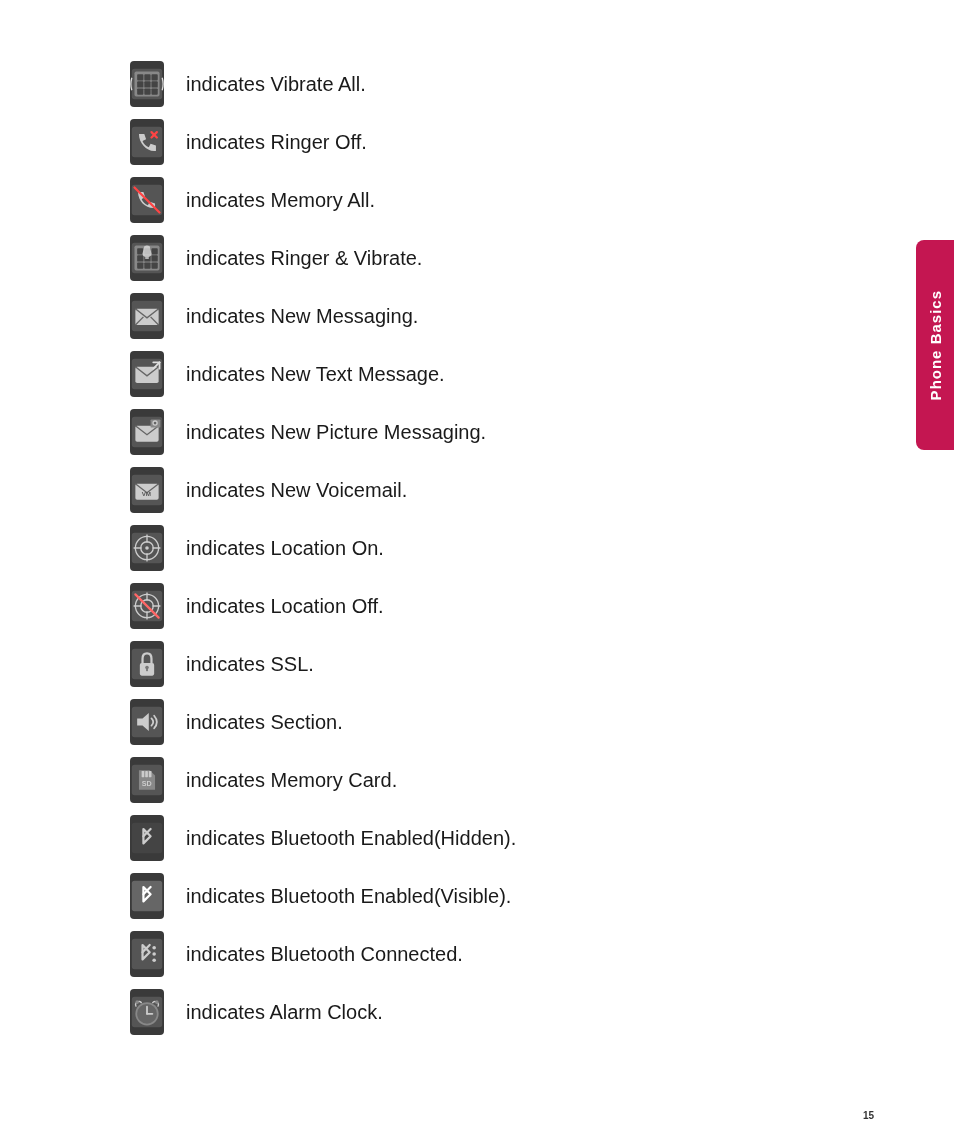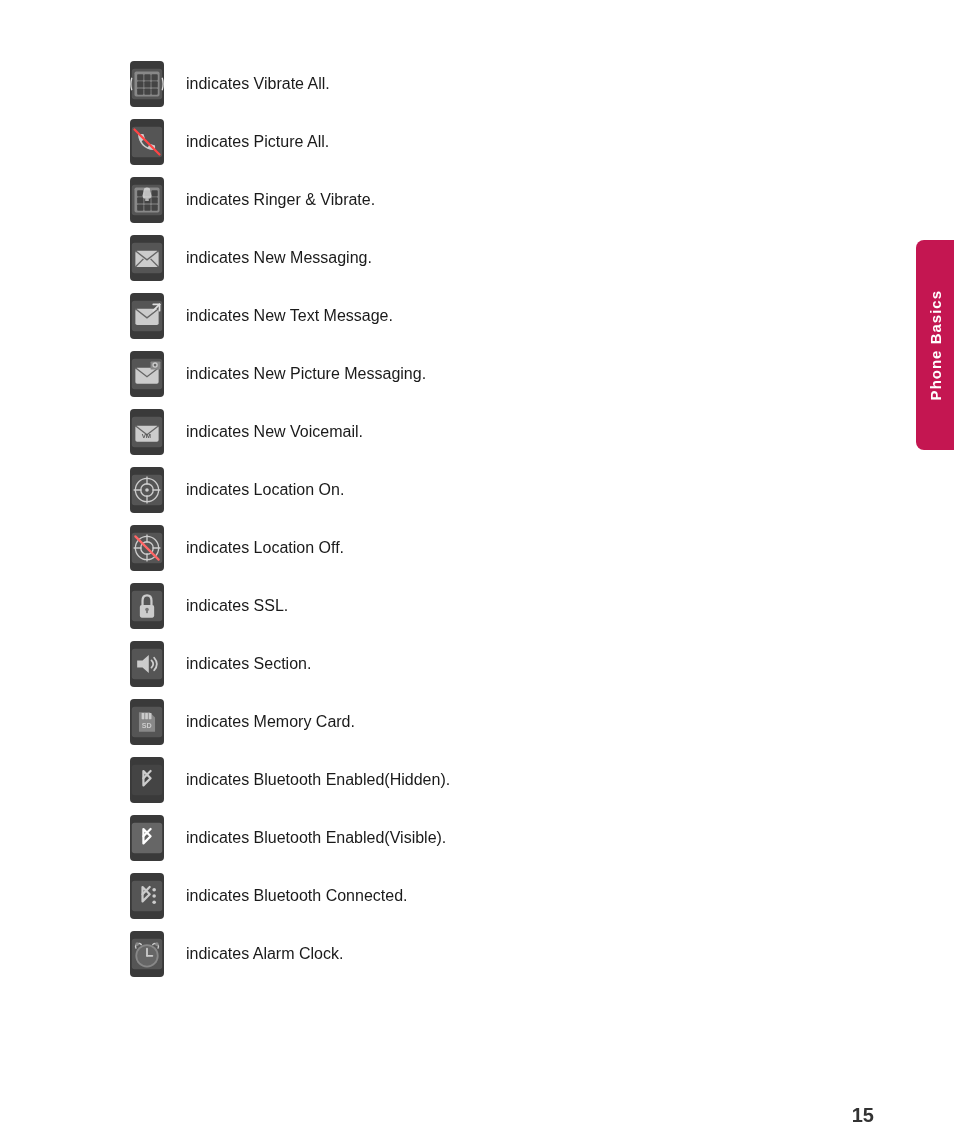--- a/index.html
+++ b/index.html
@@ -70,21 +70,21 @@
       overflow: hidden;
       position: relative;
     }
 
     .icon-box svg {
       width: 38px;
       height: 38px;
     }
 
     .item-text {
-      font-size: 16px;
+      font-size: 20px;
       font-weight: 400;
       color: #1a1a1a;
       line-height: 1.3;
     }
 
     .footer {
       position: absolute;
       bottom: 30px;
       left: 0;
       right: 0;
@@ -96,21 +96,21 @@
 
     .footer-text {
       font-size: 16px;
       font-weight: bold;
       color: #333;
       flex: 1;
       text-align: center;
     }
 
     .footer-page {
-      font-size: 20px;
+      font-size: 10px;
       font-weight: bold;
       color: #333;
       position: absolute;
       right: 80px;
     }
   </style>
 </head>
 <body>
 
 <div class="page-container">
@@ -137,32 +137,45 @@
           <rect x="16" y="24" width="7" height="7" rx="1" fill="#444"></rect>
           <rect x="24" y="24" width="7" height="7" rx="1" fill="#444"></rect>
 
           <path d="M2 12 Q0 19 2 26" stroke="#ddd" stroke-width="1.5" fill="none"></path>
           <path d="M36 12 Q38 19 36 26" stroke="#ddd" stroke-width="1.5" fill="none"></path>
         </svg>
       </div>
       <span class="item-text">indicates Vibrate All.</span>
     </li>
 
+    <li class="item-row">
+      <div class="icon-box">
+        <svg viewBox="0 0 38 38" xmlns="http://www.w3.org/2000/svg">
+          <rect x="2" y="2" width="34" height="34" rx="3" fill="#555"></rect>
+
+          <path d="M10 10 L16 10 L18 16 L14 18 C15 21 18 24 21 25 L23 21 L29 23 L29 29 L27 29 C18 29 10 20 10 10Z" fill="#ccc"></path>
+
+          <line x1="24" y1="8" x2="30" y2="14" stroke="#ff4444" stroke-width="2.5" stroke-linecap="round"></line>
+          <line x1="30" y1="8" x2="24" y2="14" stroke="#ff4444" stroke-width="2.5" stroke-linecap="round"></line>
+        </svg>
+      </div>
+      <span class="item-text">indicates Ringer Off.</span>
+    </li>
 
     <li class="item-row">
       <div class="icon-box">
         <svg viewBox="0 0 38 38" xmlns="http://www.w3.org/2000/svg">
           <rect x="2" y="2" width="34" height="34" rx="3" fill="#555"></rect>
 
           <path d="M9 10 L15 10 L17 16 L13 18 C14 21 17 24 20 25 L22 21 L28 23 L28 28 L26 28 C17 28 9 20 9 10Z" fill="#ccc"></path>
 
           <line x1="5" y1="5" x2="33" y2="33" stroke="#ff4444" stroke-width="2.5" stroke-linecap="round"></line>
         </svg>
       </div>
-      <span class="item-text">indicates Picture All.</span>
+      <span class="item-text">indicates Memory All.</span>
     </li>
 
     <li class="item-row">
       <div class="icon-box">
         <svg viewBox="0 0 38 38" xmlns="http://www.w3.org/2000/svg">
           <rect x="2" y="2" width="34" height="34" rx="3" fill="#555"></rect>
           <rect x="5" y="5" width="28" height="28" rx="2" fill="#888"></rect>
           <rect x="8" y="8" width="7" height="7" rx="1" fill="#444"></rect>
           <rect x="16" y="8" width="7" height="7" rx="1" fill="#444"></rect>
           <rect x="24" y="8" width="7" height="7" rx="1" fill="#444"></rect>

